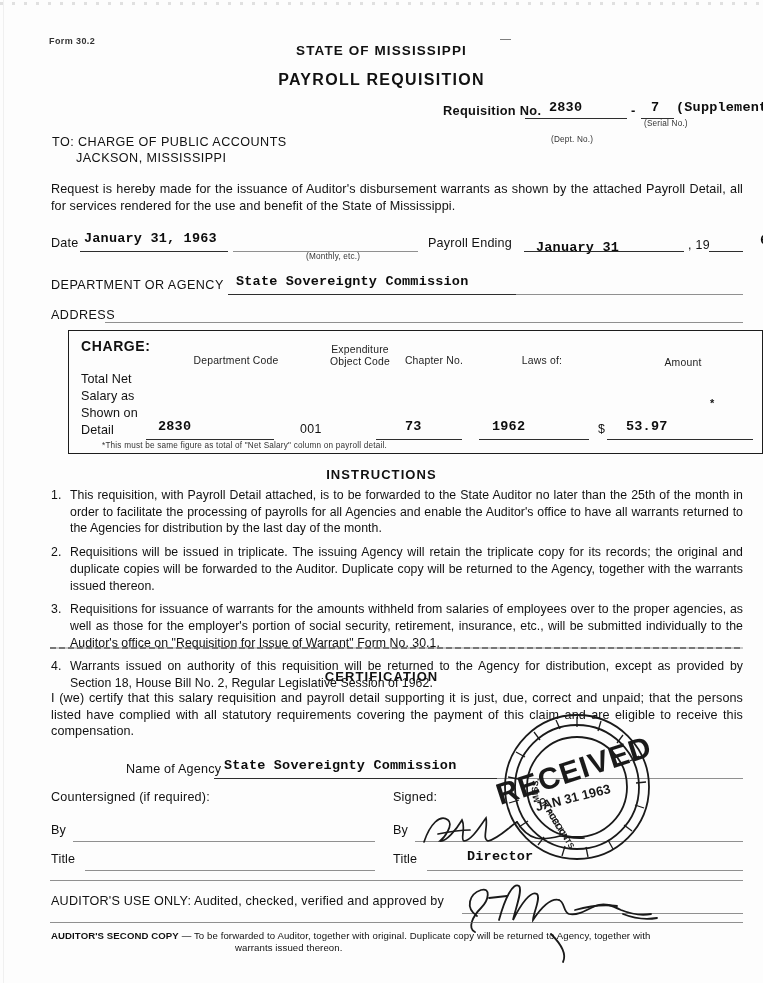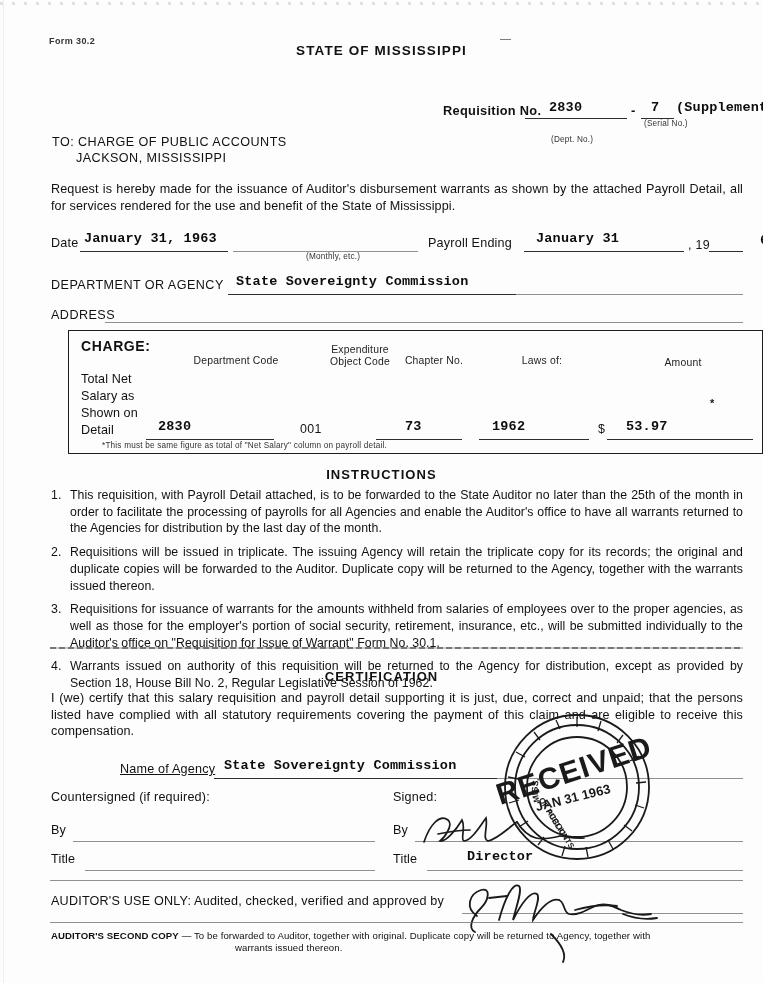--- a/index.html
+++ b/index.html
@@ -209,20 +209,21 @@
 <div class="page">
 
   <div class="perf-top"></div>
   <div class="edge-left"></div>
 
   <div class="abs form-code" style="left:49px; top:36px;">Form 30.2</div>
 
   <div class="abs dash-mark" style="left:500px; top:32px;">—</div>
 
   <div class="abs title-1" style="left:0; top:43px;">STATE OF MISSISSIPPI</div>
+  <div class="abs title-2" style="left:0; top:71px;">PAYROLL REQUISITION</div>
 
   <div class="abs" style="left:443px; top:103px; font-size:12.8px; font-weight:bold; letter-spacing:.3px;">Requisition No.</div>
   <div class="abs typed" style="left:549px; top:100px;">2830</div>
   <div class="rule" style="left:525px; top:118px; width:102px;"></div>
   <div class="abs small-note" style="left:551px; top:135px;">(Dept. No.)</div>
 
   <div class="abs" style="left:631px; top:103px; font-size:13px; font-weight:bold;">-</div>
   <div class="abs typed" style="left:651px; top:100px;">7</div>
   <div class="rule" style="left:641px; top:118px; width:33px;"></div>
   <div class="abs small-note" style="left:644px; top:119px;">(Serial No.)</div>
@@ -234,21 +235,21 @@
 
   <div class="abs body-txt" style="left:51px; top:181px; width:692px; text-align:justify;">Request is hereby made for the issuance of Auditor's disbursement warrants as shown by the attached Payroll Detail, all for services rendered for the use and benefit of the State of Mississippi.</div>
 
   <div class="abs label" style="left:51px; top:236px;">Date</div>
   <div class="abs typed" style="left:84px; top:231px;">January 31, 1963</div>
   <div class="rule" style="left:80px; top:251px; width:148px;"></div>
   <div class="rule-soft" style="left:233px; top:251px; width:185px;"></div>
   <div class="abs small-note" style="left:306px; top:252px;">(Monthly, etc.)</div>
 
   <div class="abs label" style="left:428px; top:236px;">Payroll Ending</div>
-  <div class="abs typed" style="left:536px; top:231px;text-align:center;">January 31</div>
+  <div class="abs typed" style="left:536px; top:240px;text-align:center;">January 31</div>
   <div class="rule" style="left:524px; top:251px; width:160px;"></div>
   <div class="abs printed-num" style="left:688px; top:238px;">, 19</div>
   <div class="abs typed" style="left:712px; top:233px;margin-left:48px;">63</div>
   <div class="rule" style="left:709px; top:251px; width:34px;"></div>
 
   <div class="abs label-caps" style="left:51px; top:278px;">DEPARTMENT OR AGENCY</div>
   <div class="abs typed" style="left:236px; top:274px;">State Sovereignty Commission</div>
   <div class="rule" style="left:228px; top:294px; width:288px;"></div>
   <div class="rule-soft" style="left:516px; top:294px; width:227px;"></div>
 
@@ -314,21 +315,21 @@
       <span class="inst-text">Warrants issued on authority of this requisition will be returned to the Agency for distribution, except as provided by Section 18, House Bill No. 2, Regular Legislative Session of 1962.</span>
     </div>
   </div>
 
   <div class="rule-dotty" style="left:50px; top:647px; width:693px;"></div>
 
   <div class="sec-head" style="left:0; top:669px;">CERTIFICATION</div>
 
   <div class="abs body-txt" style="left:51px; top:690px; width:692px; text-align:justify;">I (we) certify that this salary requisition and payroll detail supporting it is just, due, correct and unpaid; that the persons listed have complied with all statutory requirements covering the payment of this claim and are eligible to receive this compensation.</div>
 
-  <div class="abs label" style="left:120px; top:762px;text-decoration:underline;">Name of Agency</div>
+  <div class="abs label" style="left:126px; top:762px;">Name of Agency</div>
   <div class="abs typed" style="left:224px; top:758px;">State Sovereignty Commission</div>
   <div class="rule" style="left:214px; top:778px; width:283px;"></div>
   <div class="rule-soft" style="left:497px; top:778px; width:246px;"></div>
 
   <div class="abs label" style="left:51px; top:790px;">Countersigned (if required):</div>
   <div class="abs label" style="left:393px; top:790px;">Signed:</div>
 
   <div class="abs label" style="left:51px; top:823px;">By</div>
   <div class="rule-soft" style="left:73px; top:841px; width:302px;"></div>
 

